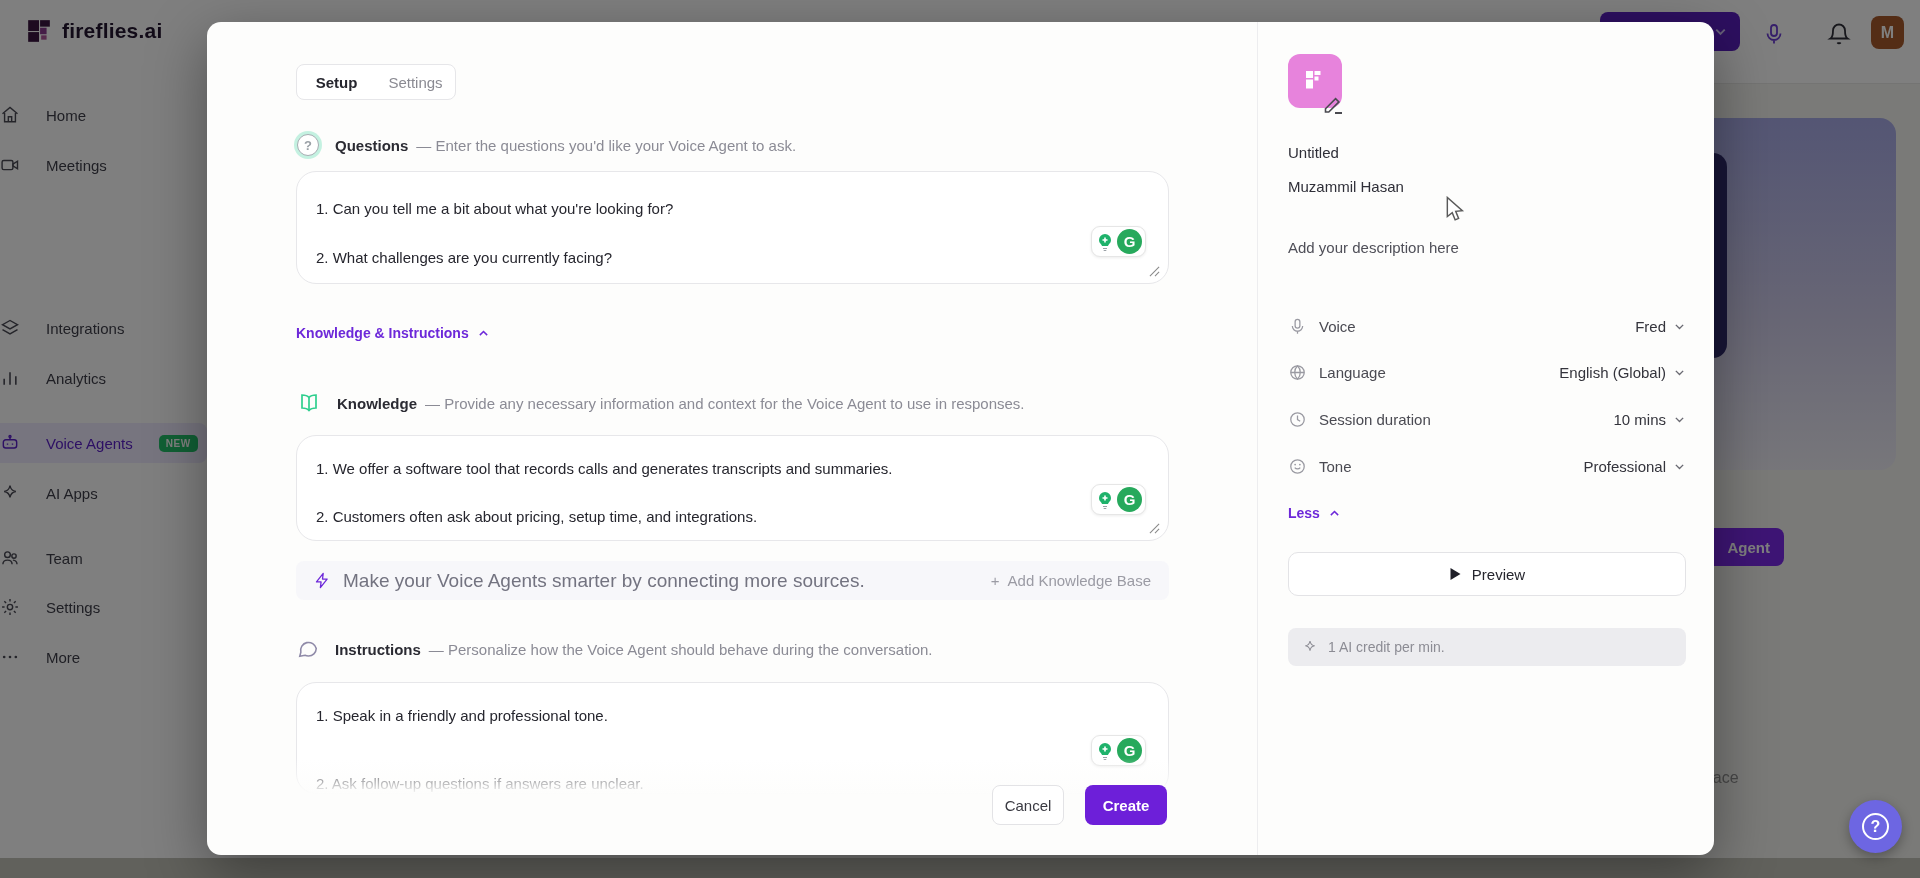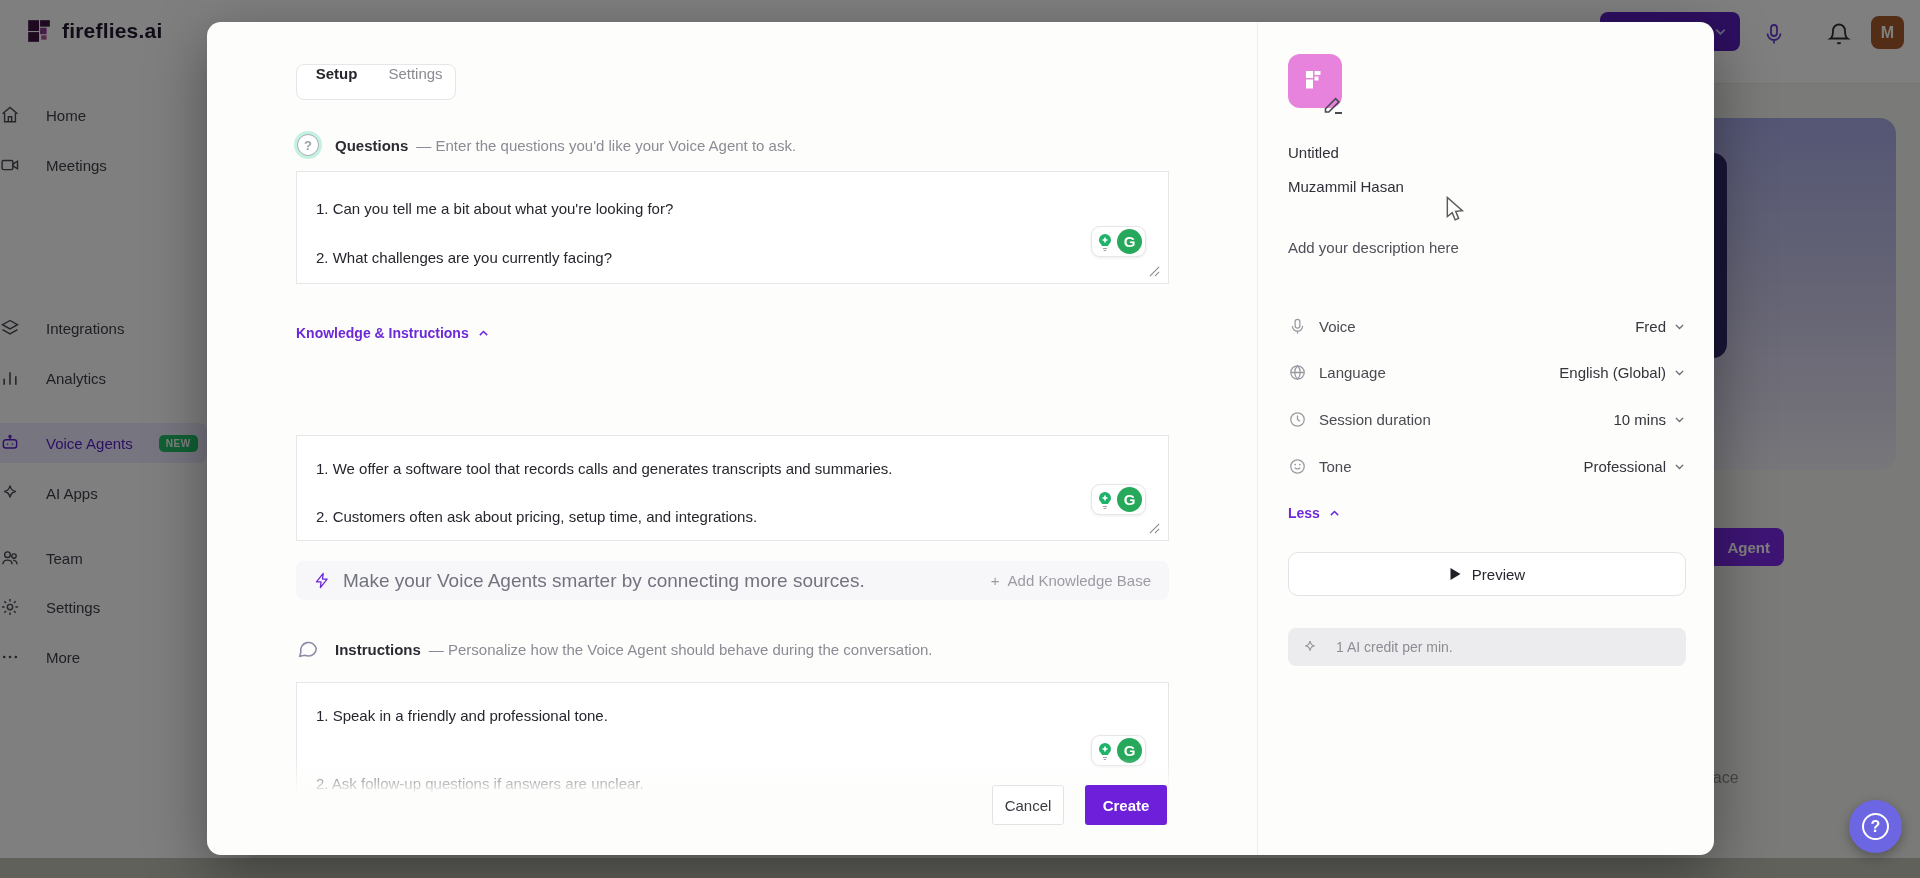--- a/index.html
+++ b/index.html
@@ -32,66 +32,66 @@
 
   
   #dim { position:absolute; inset:0; background:rgba(0,0,0,.5); z-index:10; }
 
   
   #modal { position:absolute; left:207px; top:22px; width:1507px; height:833px; background:#fdfdfc;
            border-radius:14px; z-index:20; box-shadow:0 18px 60px rgba(0,0,0,.38); }
   .vdiv { left:1050px; top:0; width:1px; height:833px; background:#ededef; }
 
   .tabbar { left:89px; top:42px; width:160px; height:36px; border:1px solid #e6e6e9; border-radius:8px;
-            background:#fff; display:flex; align-items:flex-start; }
+            background:#fff; display:flex; align-items:center; }
   .tab { flex:1; text-align:center; font-size:15px; }
   .tab.on { color:#26262e; font-weight:600; }
   .tab.off { color:#8a8a92; }
 
   .sec-head { display:flex; align-items:center; gap:16px; font-size:15px; }
   .sec-title { font-weight:600; color:#2b2b33; }
   .sec-desc { color:#8b8b95; }
 
   .qicon { width:22px; height:22px; border:1.6px solid #a8adb3; border-radius:50%; color:#9aa0a6;
            font-size:13px; font-weight:700; display:flex; align-items:center; justify-content:center;
            box-shadow:0 0 0 3px rgba(52,211,153,.28); background:#fff; }
 
-  .box { width:873px; background:#fff; border:1px solid #e7e7ea; border-radius:0; }
+  .box { width:873px; background:#fff; border:1px solid #e7e7ea; border-radius:20px; }
   .box-line { position:absolute; left:19px; font-size:15px; color:#26262e; white-space:nowrap; }
 
   .gram { position:absolute; display:flex; align-items:center; gap:2px; background:#fff; border:1px solid #e6e6e6;
           border-radius:9px; padding:2px 3px; box-shadow:0 1px 3px rgba(0,0,0,.08); }
   .gram-g { width:25px; height:25px; border-radius:50%; background:#27a95c; color:#fff; font-weight:700;
             font-size:15px; display:flex; align-items:center; justify-content:center; }
 
   .toggle { font-size:14px; font-weight:600; color:#6d28d9; display:flex; align-items:center; gap:8px; }
 
   .smart-bar { left:89px; top:539px; width:873px; height:39px; background:#f7f7fa; border-radius:8px;
                display:flex; align-items:center; padding:0 18px; }
   .smart-text { font-size:19px; color:#737380; margin-left:12px;text-align:right; }
   .smart-action { margin-left:auto; font-size:15px; color:#9b9ba4; display:flex; gap:8px; align-items:center; }
 
   .fade { left:1px; top:736px; width:1048px; height:96px;
           background:linear-gradient(180deg, rgba(253,253,252,0) 0%, #fdfdfc 38%); border-radius:0 0 0 14px; }
-  .btn { height:40px; border-radius:3px; font-size:15px; display:flex; align-items:center; justify-content:center; }
+  .btn { height:40px; border-radius:8px; font-size:15px; display:flex; align-items:center; justify-content:center; }
   .btn-cancel { left:785px; top:763px; width:72px; background:#fff; border:1px solid #e3e3e6; color:#3a3a42; }
   .btn-create { left:878px; top:763px; width:82px; background:#6d1fd9; color:#fff; font-weight:600; }
 
   
   .pavatar { left:1081px; top:32px; width:54px; height:54px; border-radius:12px; background:#e783dc;
              display:flex; align-items:center; justify-content:center; }
   .ptext { font-size:15px; color:#2f2f38; }
   .prow { left:1081px; width:398px; height:20px; display:flex; align-items:center; gap:12px; }
   .prow .plabel { font-size:15px; color:#4a4a52; }
   .prow .pval { margin-left:auto; font-size:15px; color:#34343c; display:flex; align-items:center; gap:7px; }
   .preview-btn { left:1081px; top:530px; width:398px; height:44px; background:#fff; border:1px solid #e3e3e6;
                  border-radius:10px; display:flex; align-items:center; justify-content:center; gap:10px;
                  font-size:15px; color:#26262e; }
   .credit { left:1081px; top:606px; width:398px; height:38px; background:#ececef; border-radius:8px;
-            display:flex; align-items:center; gap:18px; padding:0 14px; font-size:14px; color:#8c8c94; }
+            display:flex; align-items:center; gap:10px; padding:0 14px; font-size:14px; color:#8c8c94; }
 
   #help { position:absolute; left:1849px; top:800px; width:53px; height:53px; border-radius:50%;
           background:#6d66e2; z-index:30; display:flex; align-items:center; justify-content:center;
           box-shadow:0 4px 12px rgba(0,0,0,.3); }
   .help-ring { width:27px; height:27px; border:2.4px solid #fff; border-radius:50%; color:#fff;
                font-size:16px; font-weight:700; display:flex; align-items:center; justify-content:center; }
   #cursor { position:absolute; left:1445px; top:196px; z-index:40; }
 </style>
 </head>
 <body>
@@ -267,20 +267,30 @@
 
   <div class="abs toggle" style="left:89px;top:303px">
     <span>Knowledge &amp; Instructions</span>
     <span>
         <svg width="13" height="13" viewBox="0 0 16 16" fill="none" stroke="#6d28d9" stroke-width="1.8">
           <path d="M3.5 10 8 5.5 12.5 10"></path>
         </svg>
       </span>
   </div>
 
+  <div class="abs sec-head" style="left:90px;top:369px">
+    <span>
+        <svg width="24" height="24" viewBox="0 0 24 24" fill="none" stroke="#2fcf8e" stroke-width="1.7">
+          <path d="M12 6.5c-1.5-1.8-3.8-2.5-7-2.5v13c3.2 0 5.5.7 7 2.5 1.5-1.8 3.8-2.5 7-2.5V4c-3.2 0-5.5.7-7 2.5z"></path>
+          <path d="M12 6.5v13"></path>
+        </svg>
+      </span>
+    <span class="sec-title">Knowledge</span>
+    <span class="sec-desc" style="margin-left:-8px">— Provide any necessary information and context for the Voice Agent to use in responses.</span>
+  </div>
   <div class="abs box" style="left:89px;top:413px;height:106px">
     <div class="box-line" style="top:24px">1. We offer a software tool that records calls and generates transcripts and summaries.</div>
     <div class="box-line" style="top:72px">2. Customers often ask about pricing, setup time, and integrations.</div>
     <div class="gram" style="right:22px;top:48px">
       <span>
           <svg width="20" height="20" viewBox="0 0 20 20">
             <path d="M10 2a6 6 0 0 1 6 6c0 2.2-1.2 3.4-2.2 4.4-.6.6-.8 1.2-.8 1.6H7c0-.4-.2-1-.8-1.6C5.2 11.4 4 10.2 4 8a6 6 0 0 1 6-6z" fill="#1fb26b"></path>
             <path d="M10 5.5v5M7.5 8h5" stroke="#fff" stroke-width="1.6"></path>
             <path d="M8 16.5h4M8.7 18.5h2.6" stroke="#9aa0a6" stroke-width="1.2"></path>
           </svg>

